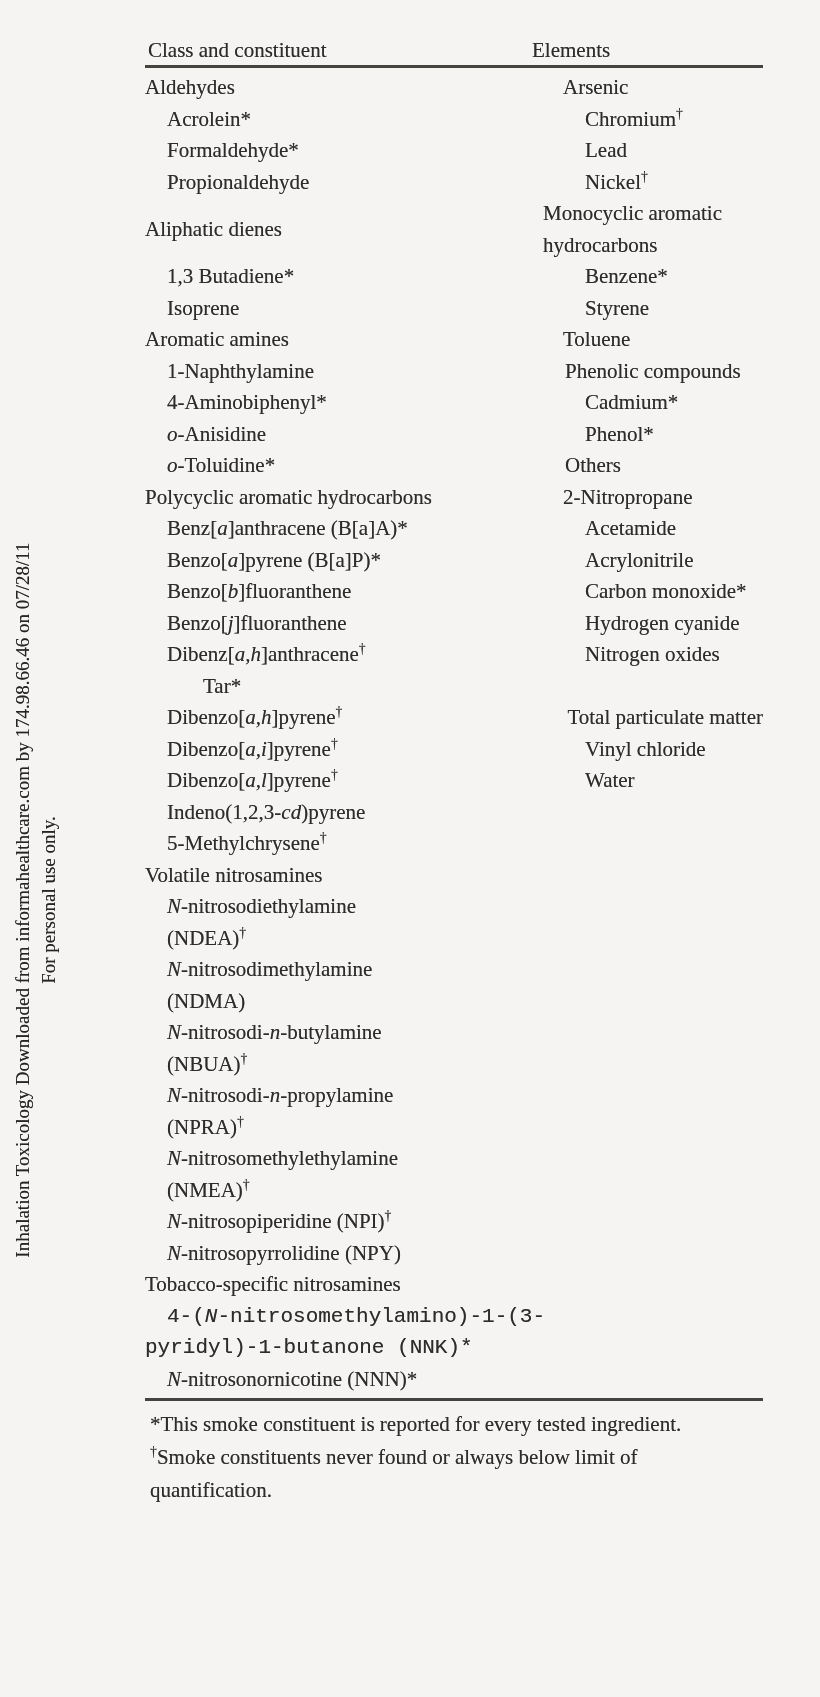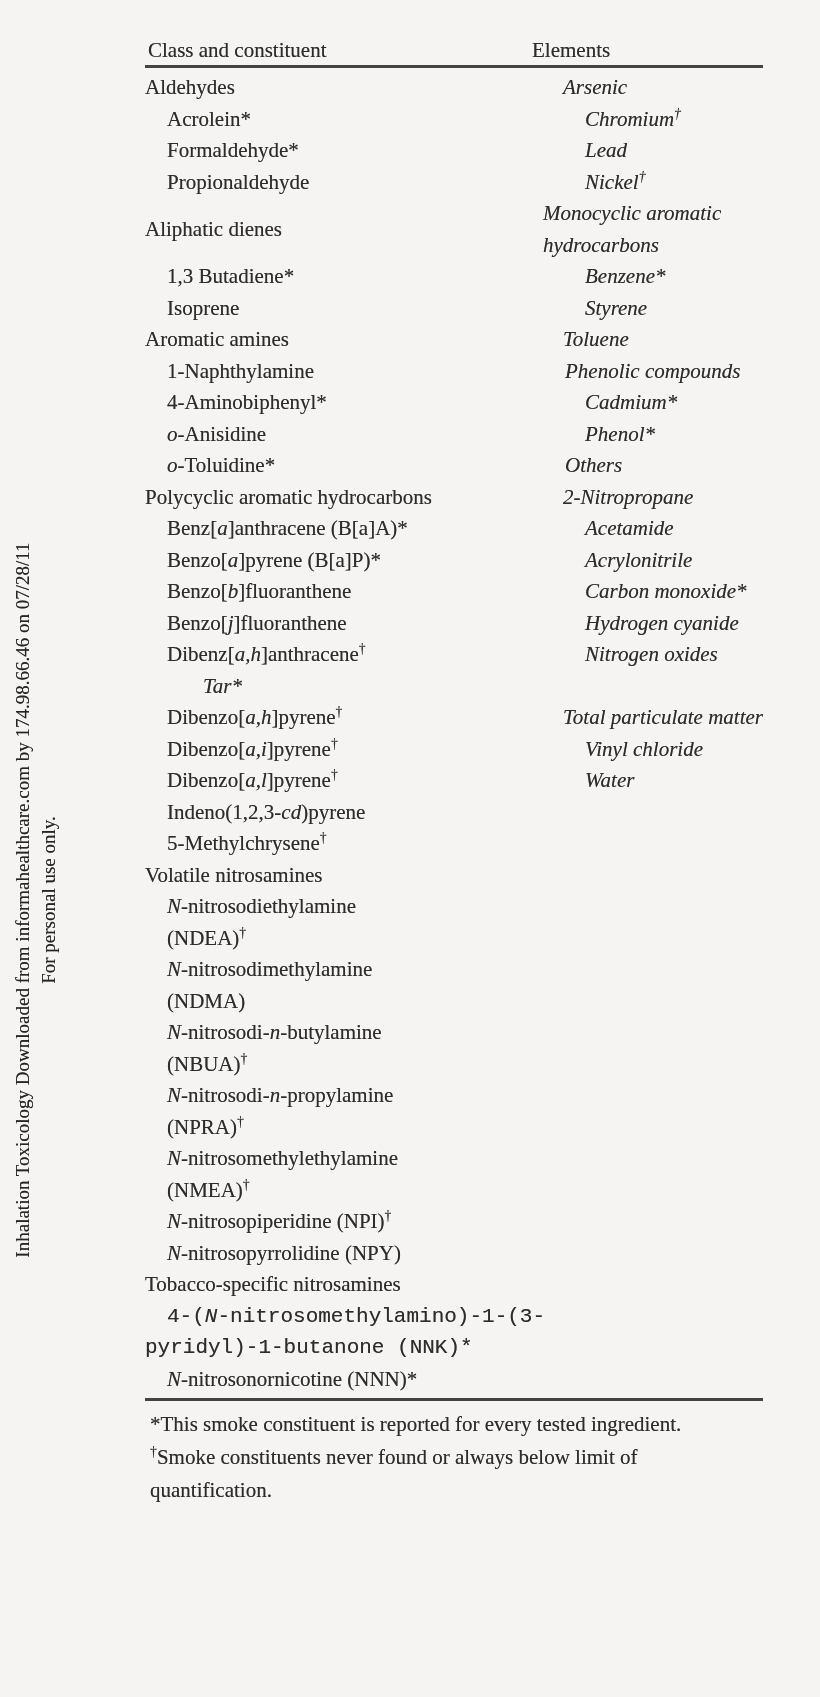--- a/index.html
+++ b/index.html
@@ -37,21 +37,21 @@
     font-size: 21px;
   }
   .thead { display: flex; line-height: 30px; }
   .thead .hl { width: 360px; padding-left: 3px; }
   .thead .hr { flex: 1; padding-left: 24px; }
   .hrule { height: 3px; background: #45433f; }
   .tbody { padding-top: 4px; }
   .row { display: flex; align-items: center; }
   .cell { line-height: 31.5px; white-space: nowrap; }
   .cl { width: 360px; }
-  .cr { flex: 1; font-style: italic; }
+  .cr { flex: 1; }
   .cl.item { padding-left: 22px; }
   .cl.hang { text-indent: 22px; font-family: Liberation Mono, monospace; }
   .cr.cat  { padding-left: 38px; }
   .cr.item { padding-left: 58px; }
   .botrule { height: 3px; background: #45433f; margin-top: 3px; }
 
   sup { font-size: 0.66em; line-height: 0; vertical-align: super; }
   i { font-style: italic; }
 
   .footnotes { padding-top: 7px; margin-left: 5px; width: 700px; line-height: 33px; white-space: normal; }

